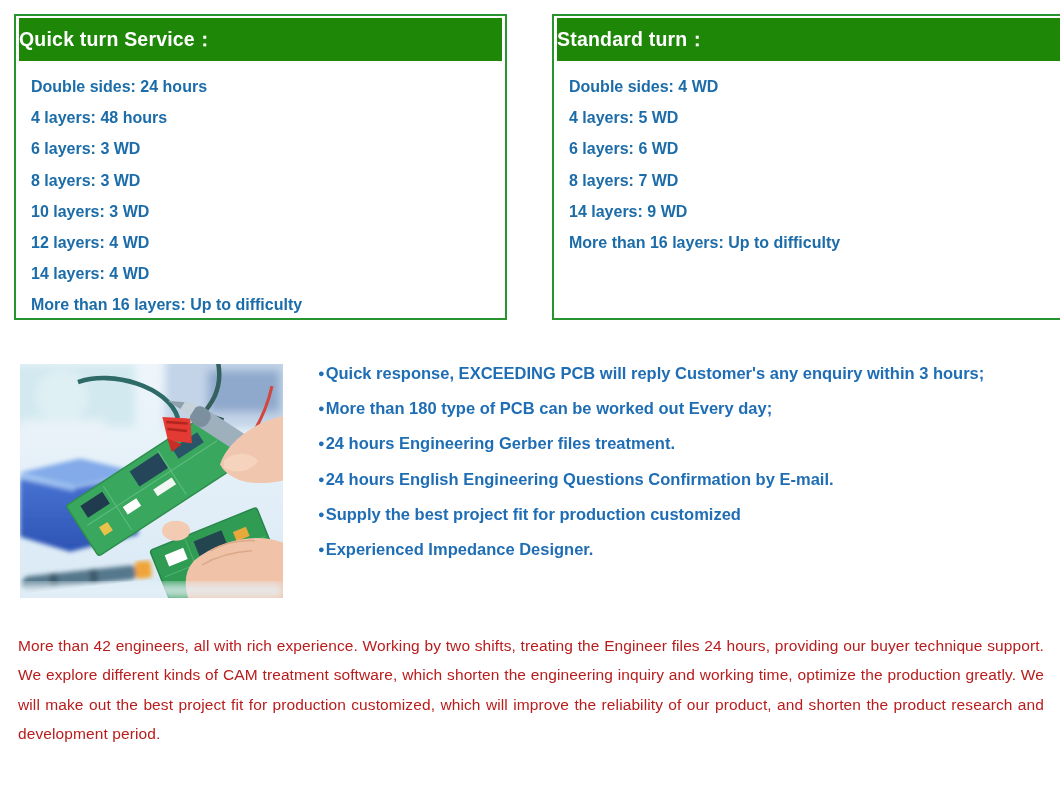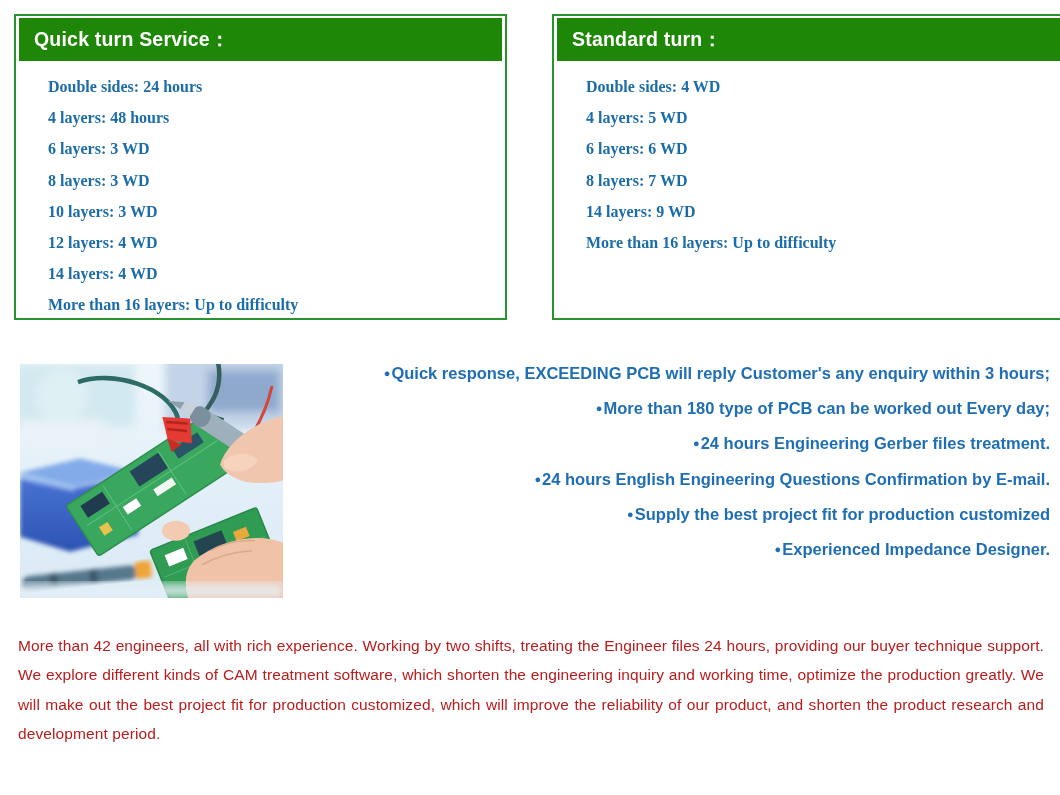--- a/index.html
+++ b/index.html
@@ -7,32 +7,32 @@
     font-family:"Liberation Sans", sans-serif; overflow:hidden; }
   .page { position:relative; width:1060px; height:795px; background:#ffffff; }
 
   
   .panel { position:absolute; top:14px; height:306px; background:#ffffff;
     border:2px solid #27942e; }
   .panel.left  { left:14px;  width:493px; }
   .panel.right { left:552px; width:520px; }
   .panel-header { margin:2px 3px 0 3px; height:43px; background:#1e8708;
     color:#ffffff; font-weight:bold; font-size:19.5px; line-height:43px;
-    padding-left:15px; letter-spacing:.2px; }
-  .panel-list { padding:10px 16px 0 32px;font-family:Liberation Serif, serif; }
+    letter-spacing:.2px; }
+  .panel-list { padding:10px 16px 0 15px; }
   .panel-item { color:#1b6ca9; font-weight:bold; font-size:16px;
     line-height:31.2px; white-space:nowrap; }
 
   
   .photo-wrap { position:absolute; left:20px; top:364px; width:263px; height:234px; }
   .photo-wrap svg { display:block; width:100%; height:100%; }
 
   .features { position:absolute; left:318px; top:356px; width:732px; }
   .bullet-line { font-size:16.5px; font-weight:bold; color:#1f6eb5;
-    line-height:35.2px; white-space:nowrap;text-align:right; }
+    line-height:35.2px; white-space:nowrap; }
   .bullet-dot { font-size:11px; vertical-align:2px; margin-right:1px; }
 
   
   .paragraph { position:absolute; left:18px; top:631px; width:1026px;
     color:#b91c1c; font-size:15.5px; line-height:29.4px; text-align:justify;
     letter-spacing:.1px; }
 </style>
 </head>
 <body>
 

